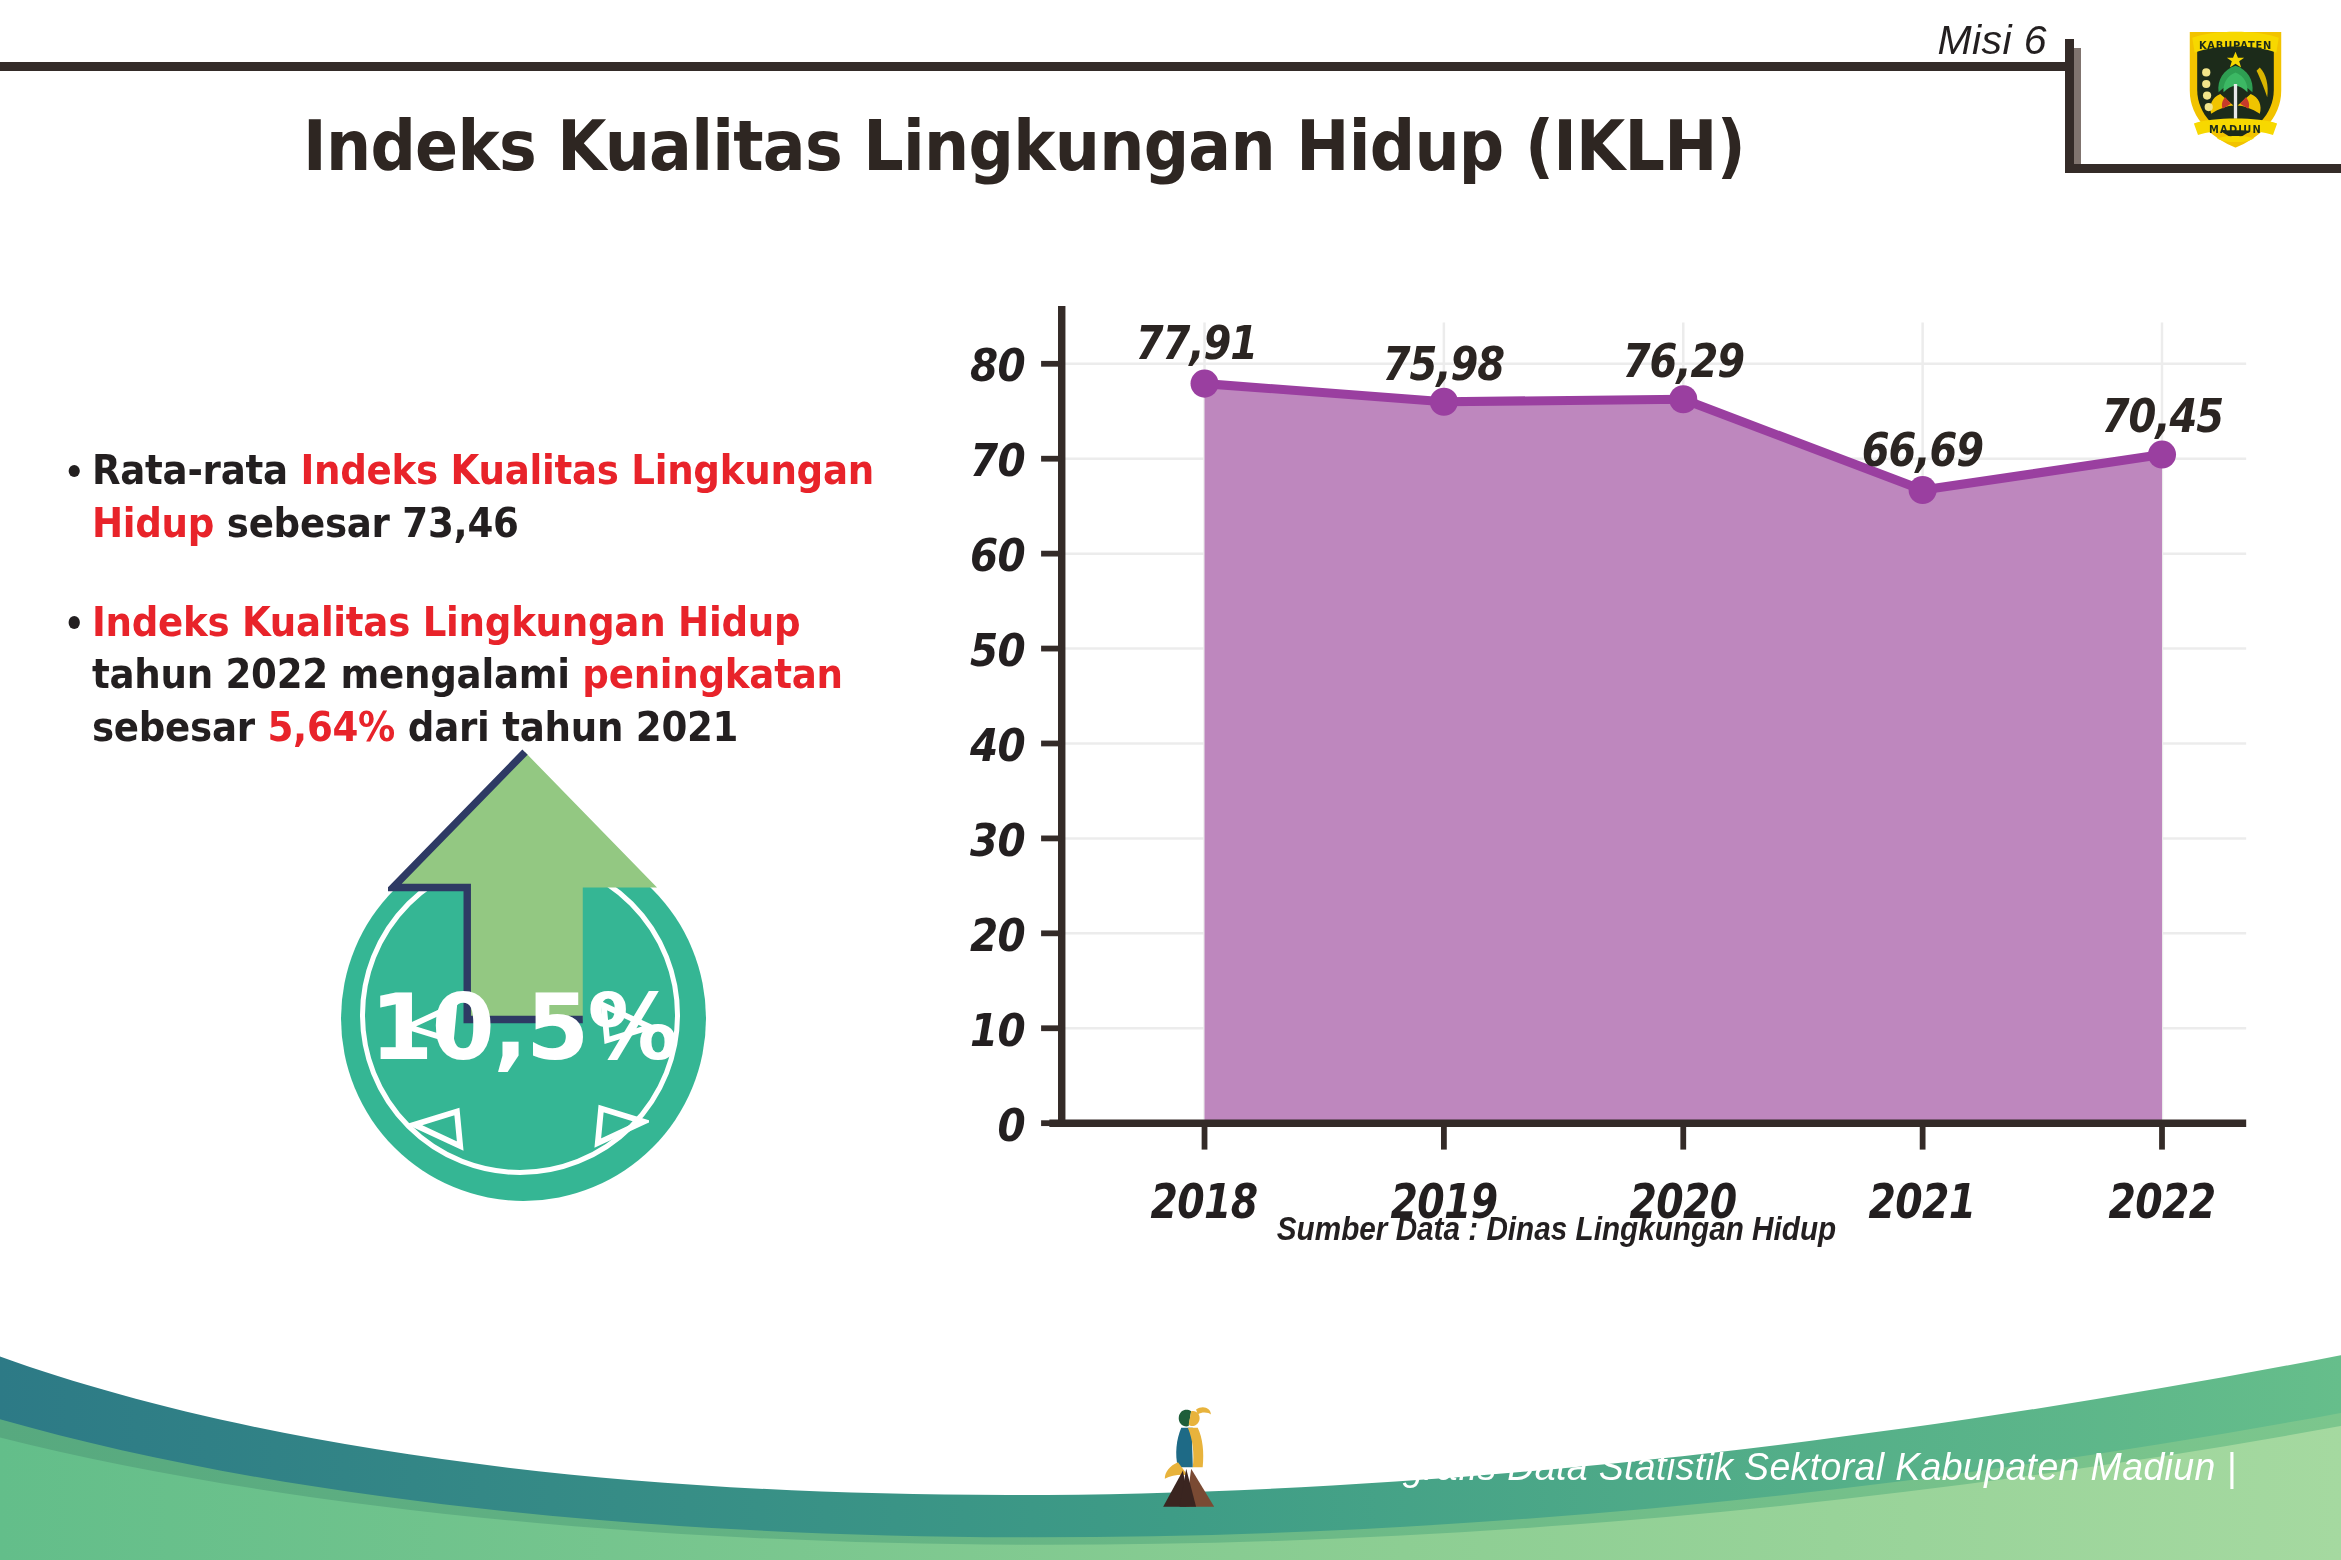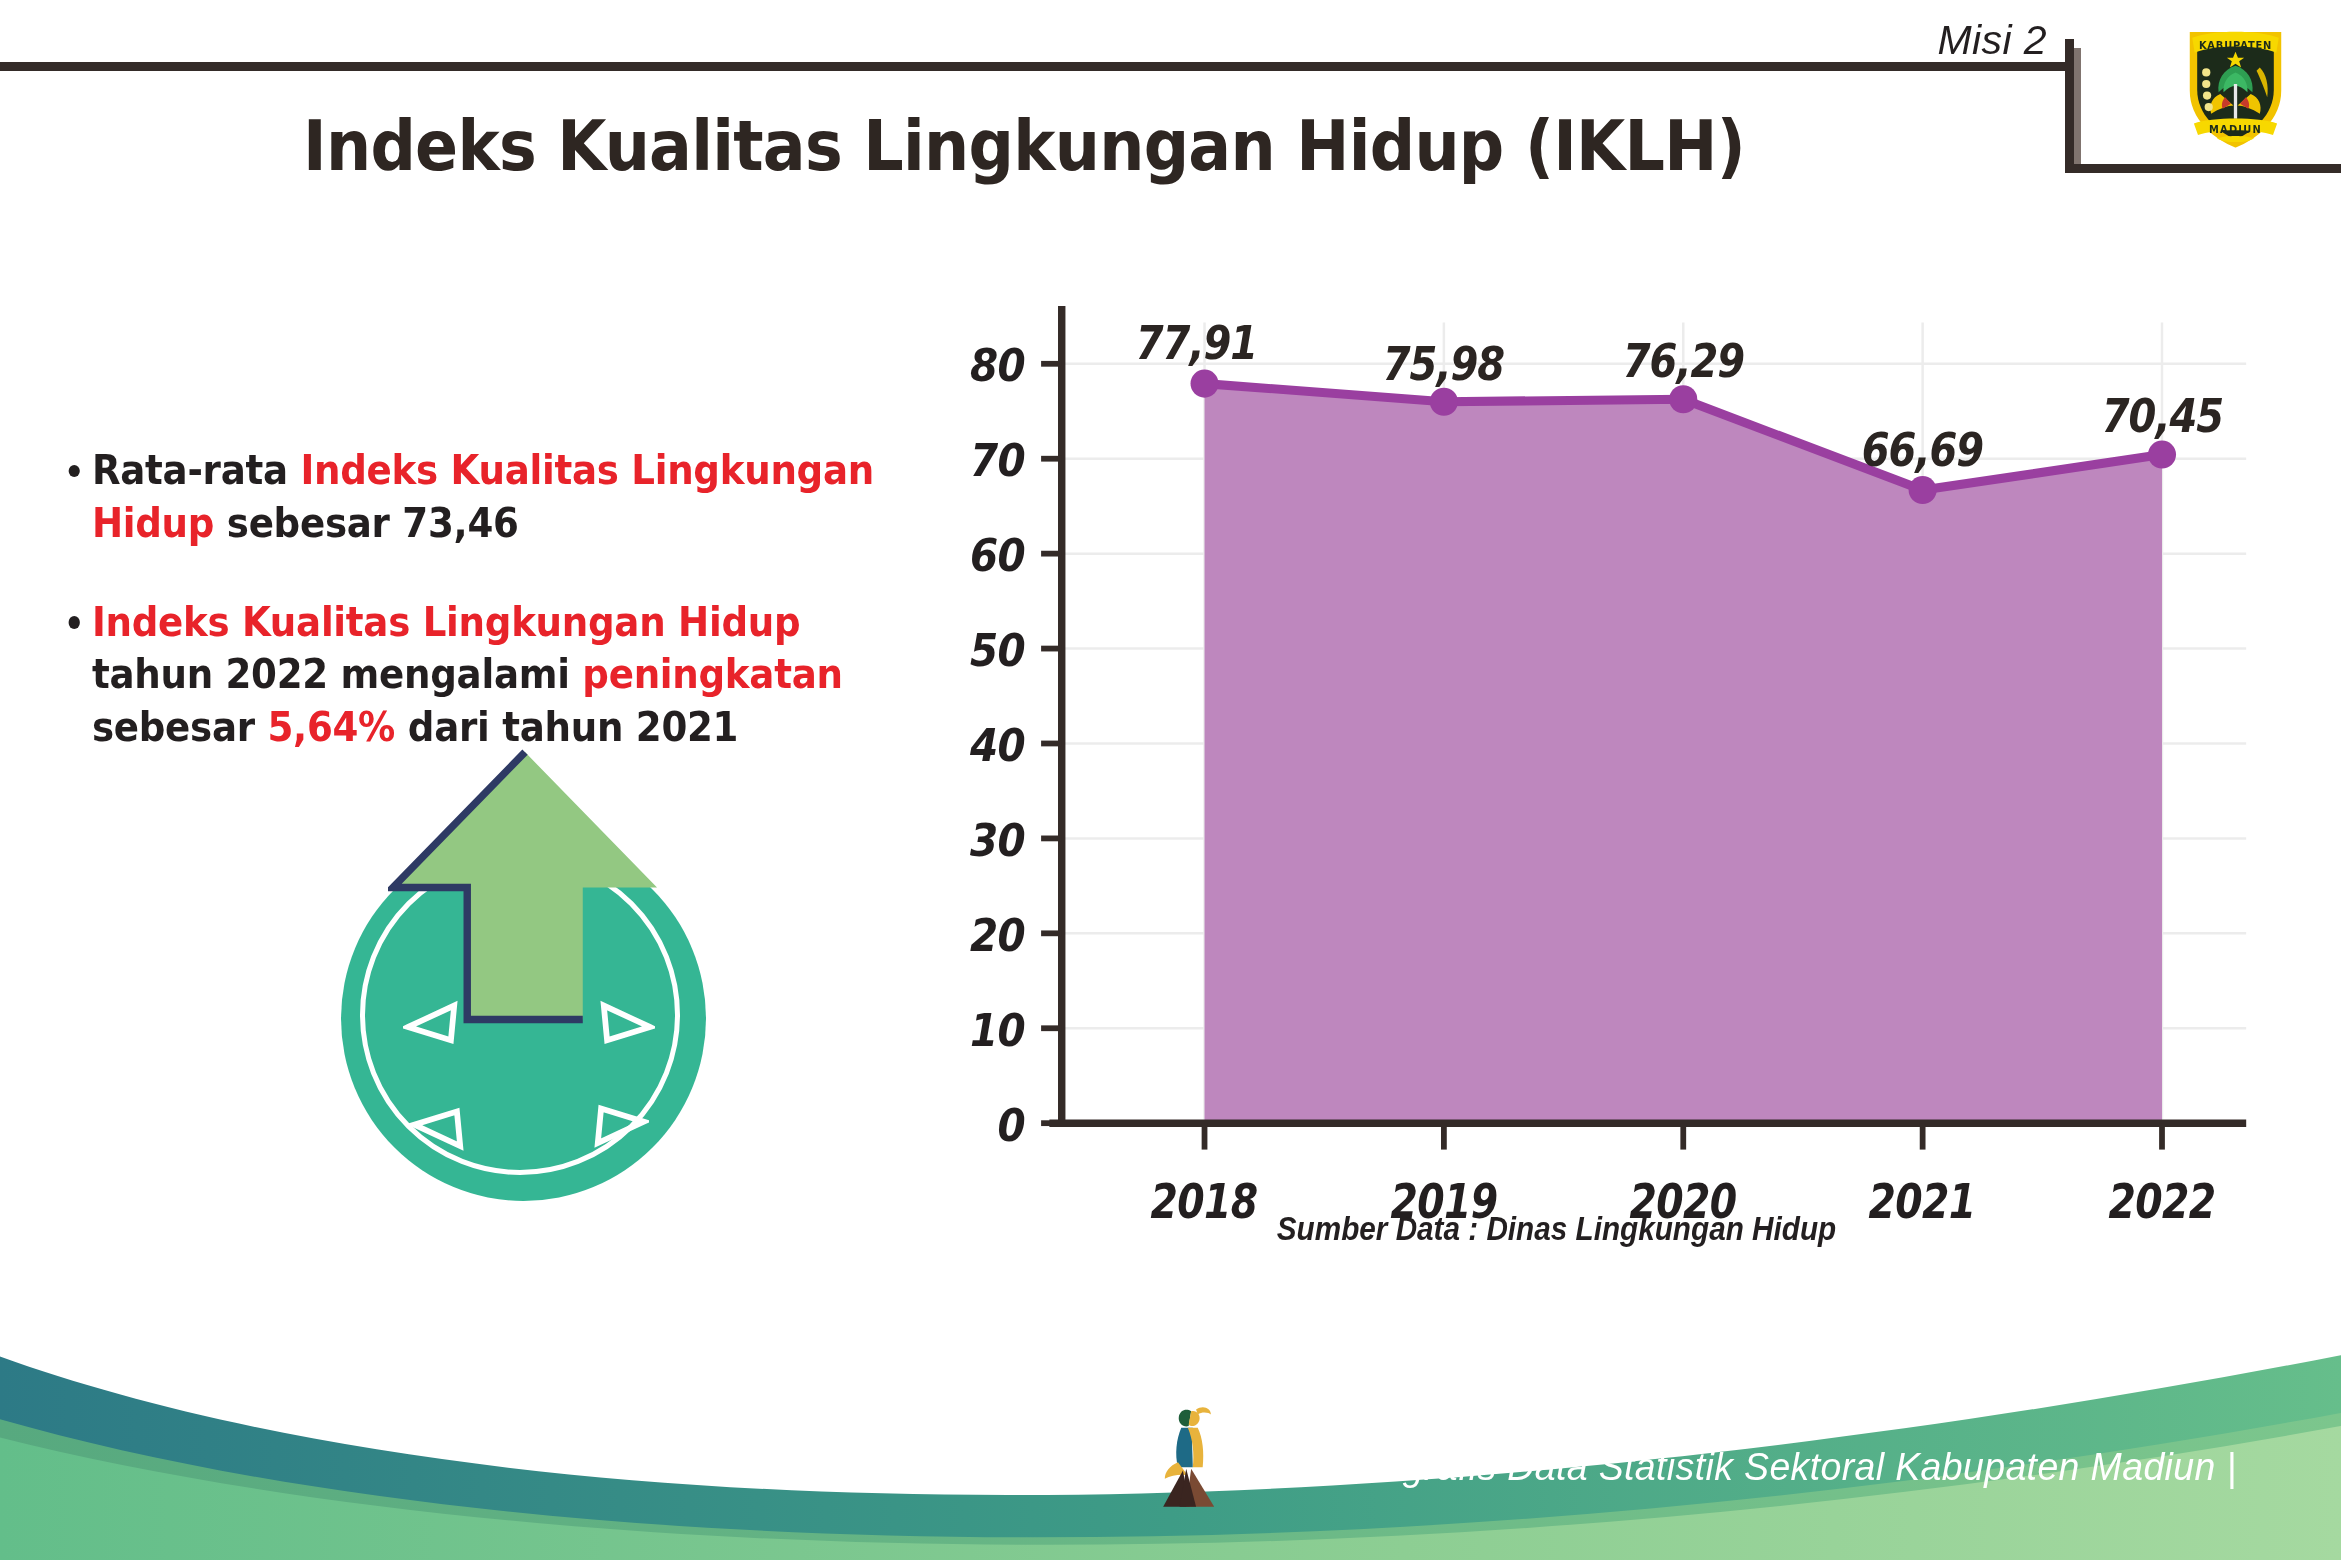--- a/index.html
+++ b/index.html
@@ -125,21 +125,21 @@
 </head>
 <body>
 
 <div class="stage">
 
   <div id="header-rule"></div>
   <div id="header-bracket-shade"></div>
   <div id="header-bracket-v"></div>
   <div id="header-bracket-h"></div>
 
-  <div id="misi-label">Misi 2</div>
+  <div id="misi-label">Misi 6</div>
 
   <div id="logo-wrap">
     <svg width="103" height="132" viewBox="0 0 125 160">
       <path d="M8 18 H117 V88 C117 124 86 147 62.5 156 C39 147 8 124 8 88 Z" fill="#F2C300" stroke="#F2C300" stroke-width="2"></path>
       <path d="M16 26 H109 V87 C109 118 83 139 62.5 147 C42 139 16 118 16 87 Z" fill="#1C2B1A"></path>
       <path d="M10 24 C34 14 91 14 115 24 L112 42 C88 32 37 32 13 42 Z" fill="#F7D800"></path>
       <path d="M10 24 C34 14 91 14 115 24 L113 33 C89 23 36 23 12 33 Z" fill="#ffffff" opacity=".0"></path>
       <text x="62.5" y="37" text-anchor="middle" font-family="DejaVu Sans, sans-serif" font-size="12" font-weight="700" fill="#1C2B1A" letter-spacing="1">KABUPATEN</text>
       <polygon points="62.5,41 65.5,48 73,48 67,52.5 69.3,60 62.5,55.5 55.7,60 58,52.5 52,48 59.5,48" fill="#F7D800"></polygon>
       <path d="M62.5 58 C48 62 40 76 42 90 C48 84 56 80 62.5 80 C69 80 77 84 83 90 C85 76 77 62 62.5 58Z" fill="#2E9E52"></path>
@@ -187,20 +187,21 @@
     </svg>
     <svg class="tick-tri" style="left:279px;top:350px;" width="58" height="51" viewBox="0 0 70 62">
       <polygon points="64,30 8,56 12,14" fill="none" stroke="#ffffff" stroke-width="7"></polygon>
     </svg>
 
     <svg id="badge-arrow" viewBox="0 0 332 345">
       <path d="M166 6 L326 170 L236 170 L236 330 L96 330 L96 170 L6 170 Z" fill="#93C882"></path>
       <path d="M166 6 L6 170 L96 170 L96 330 L236 330" fill="none" stroke="#2E3A64" stroke-width="9" stroke-linejoin="miter"></path>
     </svg>
 
+    <div id="badge-value">10,5%</div>
   </div>
 
   <div id="chart">
     <svg id="chart-svg" width="1363" height="1007" viewBox="0 0 1650 1220">
 
       <g stroke="#ECECEC" stroke-width="3">
         <line x1="165" y1="110" x2="1600" y2="110"></line>
         <line x1="165" y1="225" x2="1600" y2="225"></line>
         <line x1="165" y1="340" x2="1600" y2="340"></line>
         <line x1="165" y1="455" x2="1600" y2="455"></line>

